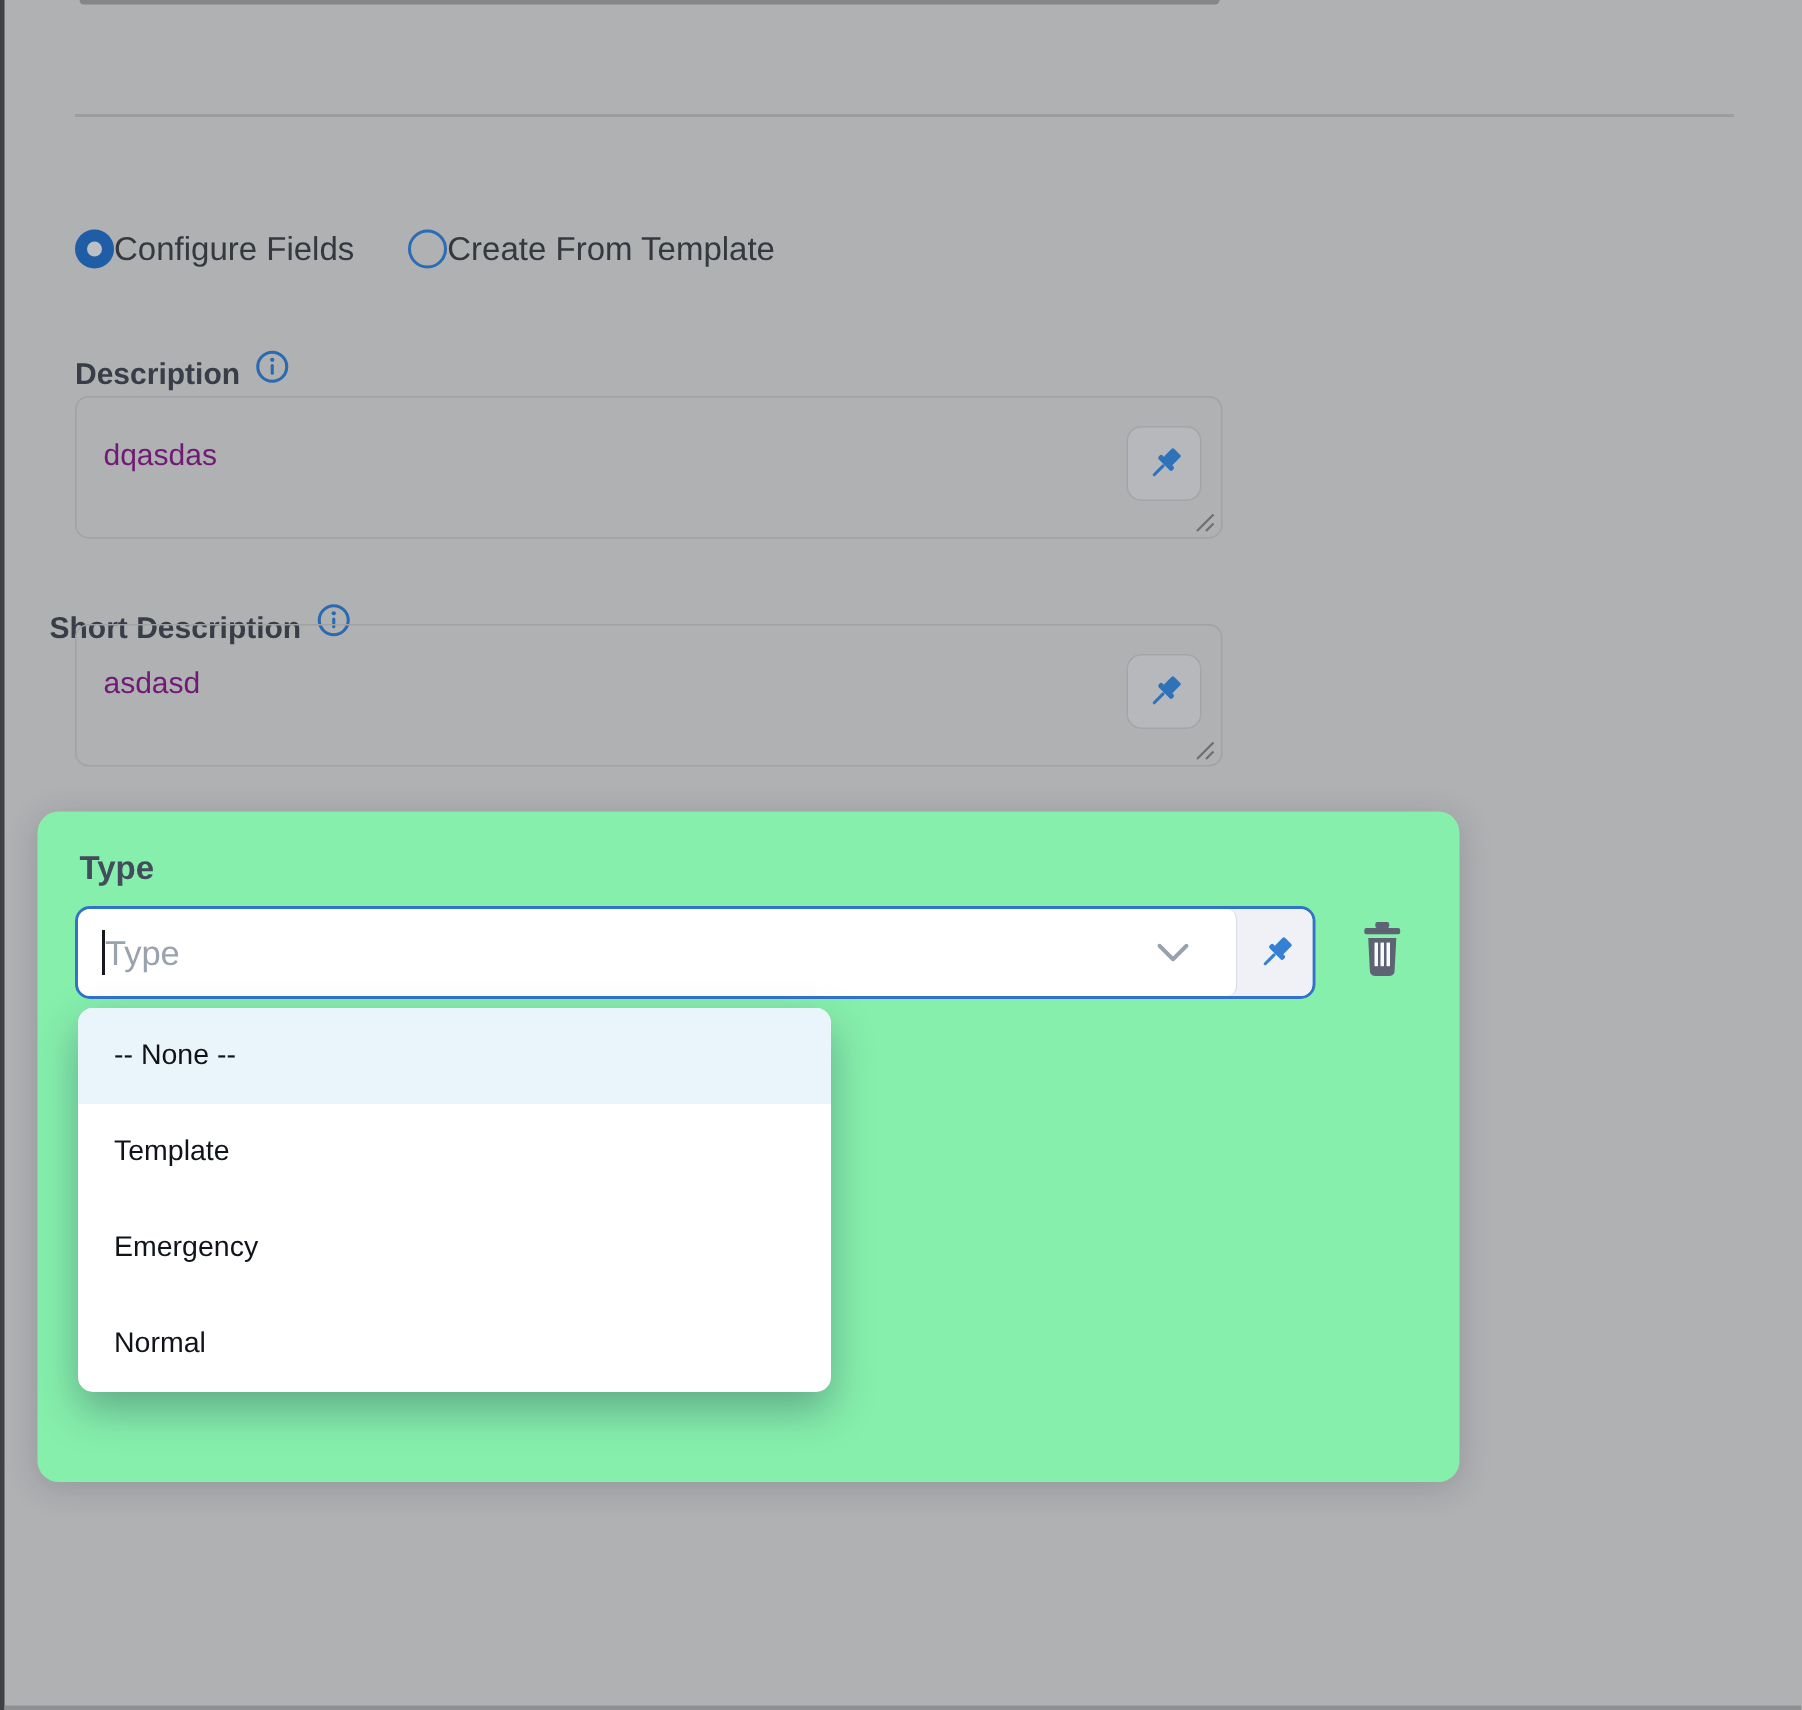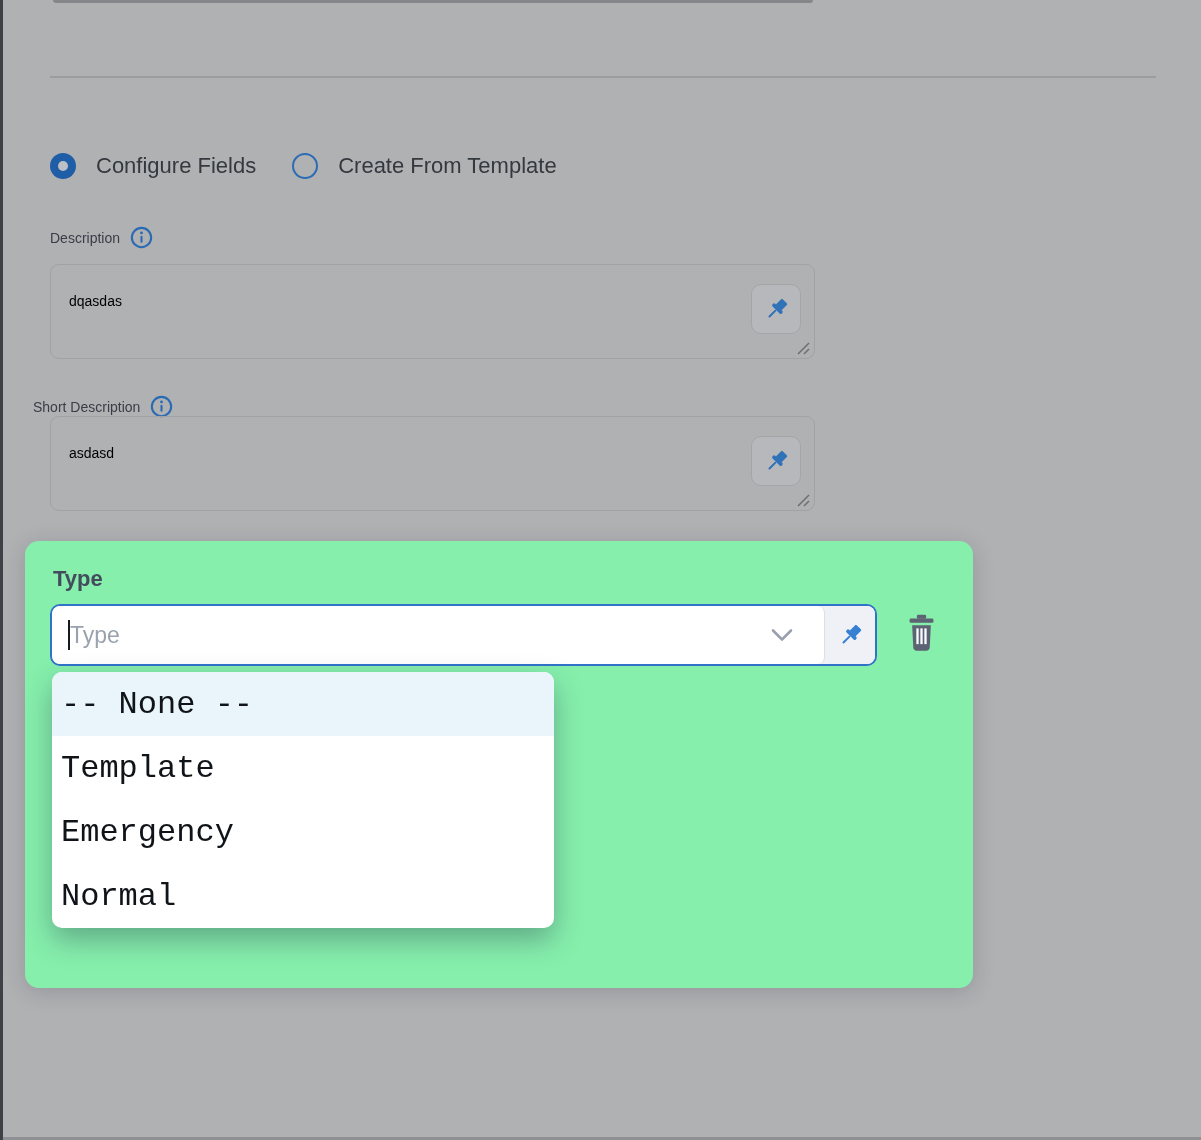--- a/index.html
+++ b/index.html
@@ -17,34 +17,34 @@
   .divider     { position:absolute; left:50px; top:76px; width:1106px; height:2px; background:#9c9da0; }
   .bottom-cut  { position:absolute; left:3px; top:1137px; width:1198px; height:3px; background:#8f9093; }
 
   
   .radio-row { position:absolute; left:50px; top:153px; display:flex; align-items:center; }
   .radio-option { display:flex; align-items:center; cursor:pointer; }
   .radio-circle { width:26px; height:26px; border-radius:50%; flex:none; }
   .radio-circle.selected { background:#1f5ea6; display:flex; align-items:center; justify-content:center; }
   .radio-circle.selected .dot { width:10px; height:10px; border-radius:50%; background:#bcc0c5; }
   .radio-circle.unselected { border:2.5px solid #2b6cb4; background:transparent; }
-  .radio-label { font-size:22px; color:#34383f; margin-left:20px; }
+  .radio-label { font-size:22px; color:#34383f; }
   .radio-gap { width:36px; }
 
   
   .field-label-row { position:absolute; display:flex; align-items:center; gap:10px; }
-  .field-label { font-size:14px; font-weight:400; color:#383d47; }
+  .field-label { font-size:20px; font-weight:700; color:#383d47;margin-top:13px; }
   .info-icon { width:23px; height:23px; display:block; cursor:pointer; }
 
   
   .textarea {
     position:absolute; left:50px; width:765px; height:95px;
     border:1.5px solid #a0a2a5; border-radius:9px; cursor:text;
   }
-  .textarea .value { position:absolute; left:18px; top:28px; font-size:14px; color:#000000; }
+  .textarea .value { position:absolute; left:18px; top:28px; font-size:20px; color:#701a75; }
   .pin-btn-dim {
     position:absolute; right:13px; top:19px; width:50px; height:50px;
     border-radius:10px; background:#b7b8bb; border:1px solid #a3a5a8;
     display:flex; align-items:center; justify-content:center; cursor:pointer;
   }
   .resize-handle { position:absolute; right:4px; bottom:3px; width:15px; height:15px; cursor:nwse-resize; }
 
   
   .type-card {
     position:absolute; left:25px; top:541px; width:948px; height:447px;
@@ -83,22 +83,22 @@
   }
 
   
   .dropdown {
     position:absolute; left:27px; top:131px; width:502px; height:256px;
     background:#ffffff; border-radius:10px;
     box-shadow:0 12px 28px rgba(30,45,65,0.35);
     overflow:hidden;
   }
   .dropdown-item {
-    height:64px; display:flex; align-items:center; padding-left:9px;
-    font-size:32px; color:#101419; cursor:pointer;font-family:Liberation Mono, monospace;
+    height:64px; display:flex; align-items:center; padding-left:24px;
+    font-size:19px; color:#101419; cursor:pointer;
   }
   .dropdown-item.highlighted { background:#e9f5fa; }
 </style>
 </head>
 <body>
 
 <div class="left-border"></div>
 <div class="top-cut"></div>
 <div class="divider"></div>
 <div class="bottom-cut"></div>

